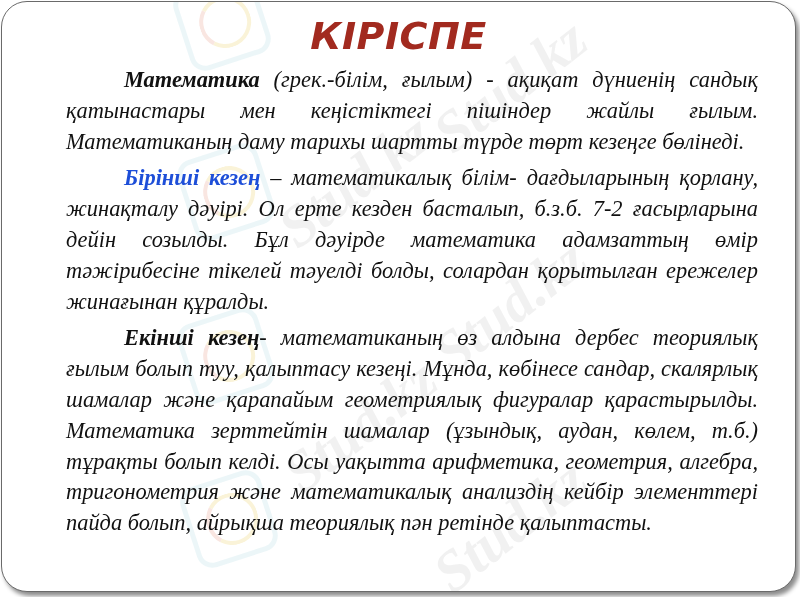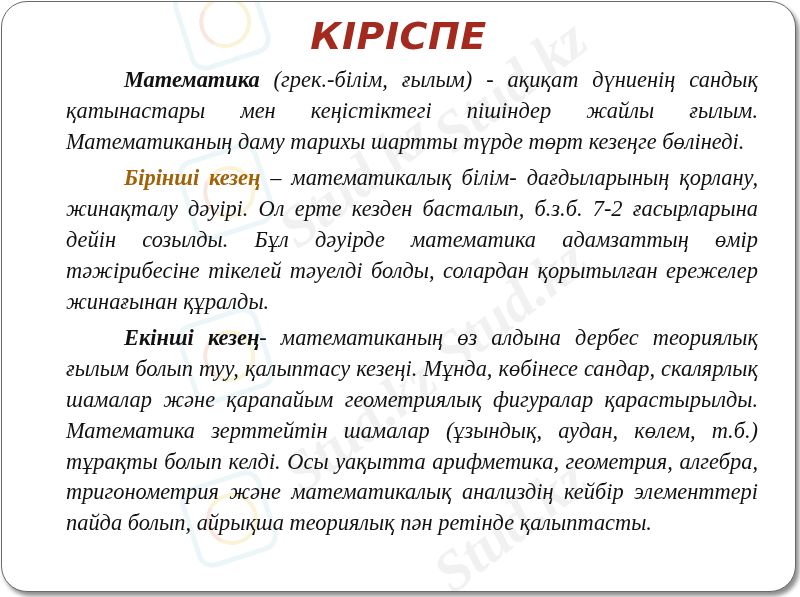--- a/index.html
+++ b/index.html
@@ -32,21 +32,21 @@
     font-family: "DejaVu Sans", sans-serif; font-style: italic; font-weight: bold;
     font-size: 38px; color: #a22a1f; letter-spacing: 0.5px;
   }
   .body {
     position: absolute; left: 64px; top: 63px; width: 692px;
     font-family: "Liberation Serif", serif; font-style: italic; font-size: 22.4px;
     line-height: 30.8px; color: #111111; text-align: justify;
   }
   .body p { margin: 0 0 6px 0; text-indent: 58px; }
   .term-black { font-weight: bold; color: #111111; }
-  .term-red { font-weight: bold; color: #a16207; }
+  .term-red { font-weight: bold; color: #1d4ed8; }
 </style>
 </head>
 <body>
 
 <div class="card">
 
   <div class="watermark wm-logo" style="left:178px; top:-22px;"></div>
   <div class="watermark wm-logo" style="left:182px; top:148px;"></div>
   <div class="watermark wm-logo" style="left:182px; top:312px;"></div>
   <div class="watermark wm-logo" style="left:185px; top:475px;"></div>

